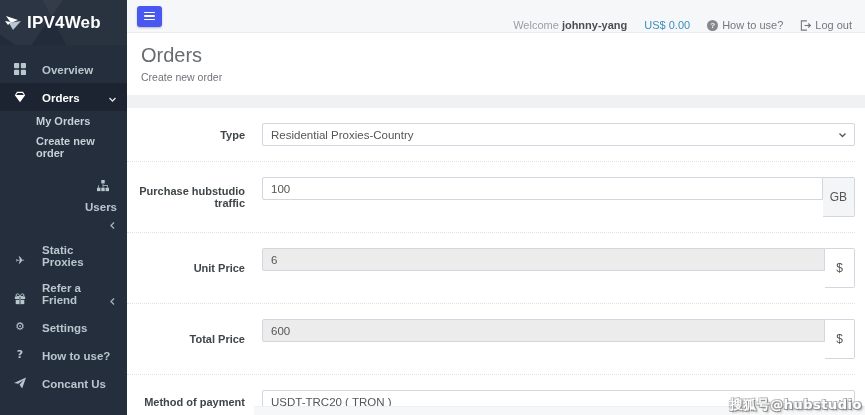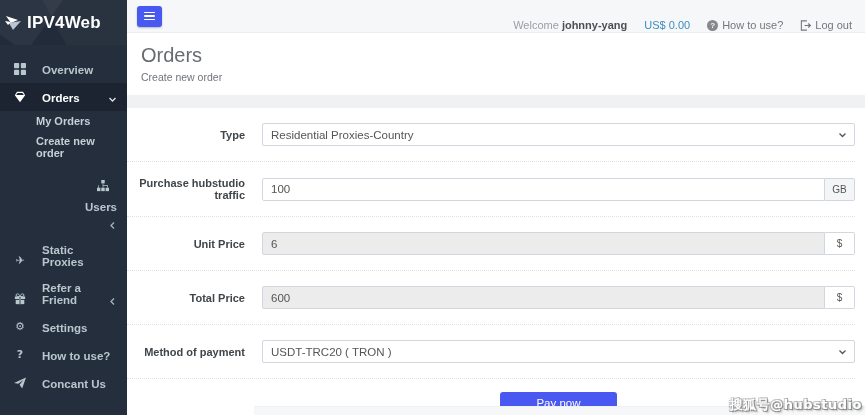--- a/index.html
+++ b/index.html
@@ -43,21 +43,21 @@
   .gray-bar { height:13px; background:#f0f1f2; margin-top:12px; }
 
   .form { padding-right:10px; }
   .frow { display:flex; align-items:center; padding:15px 0; border-bottom:1px dotted #e0e3e6;justify-content:center; }
   .flabel { width:118px; text-align:right; font-size:11px; font-weight:bold; color:#3f4549; flex:0 0 118px; }
   .ffield { flex:1; margin-left:17px; position:relative; }
   .tinput { width:100%; height:23px; border:1px solid #d2d6de; border-radius:2px; padding:0 8px; font-size:11.5px; color:#555; font-family:"Liberation Sans",sans-serif; background:#fff; }
   .tinput:disabled { background:#ececec; color:#555; }
   .igroup { display:flex; }
   .igroup .tinput { flex:1; border-radius:2px 0 0 2px; }
-  .iaddon { min-width:30px; display:flex; align-items:center; justify-content:center; border:1px solid #d2d6de; border-left:none; border-radius:0 2px 2px 0; font-size:10px; color:#555; padding:4px 7px; }
+  .iaddon { min-width:30px; display:flex; align-items:center; justify-content:center; border:1px solid #d2d6de; border-left:none; border-radius:0 2px 2px 0; font-size:12px; color:#555; padding:12px 7px; }
   .iaddon.gray { background:#f4f5f6; }
   .iaddon.white { background:#fff; }
   .fselect { width:100%; height:23px; border:1px solid #d2d6de; border-radius:2px; padding:0 22px 0 8px; font-size:11.5px; color:#555; background:#fff; appearance:none; -webkit-appearance:none; font-family:"Liberation Sans",sans-serif; }
   .sel-chev { position:absolute; right:8px; top:50%; transform:translateY(-50%); pointer-events:none; color:#555; width:9px; height:9px; display:flex; }
   .btn-row { padding:13px 0 12px 135px; border-bottom:none; }
   .pay-btn { width:117px; height:22px; background:#4a58f2; color:#fff; border:none; border-radius:3px; font-size:11.5px; cursor:pointer; font-family:"Liberation Sans",sans-serif; }
 
   .footer-strip { position:absolute; left:127px; right:0; bottom:0; height:9px; background:#f6f7f8; border-top:1px solid #eef0f1; }
 
   .watermark { position:absolute; right:3px; bottom:1px; z-index:5; font-size:13px; font-weight:bold; color:#fff;

